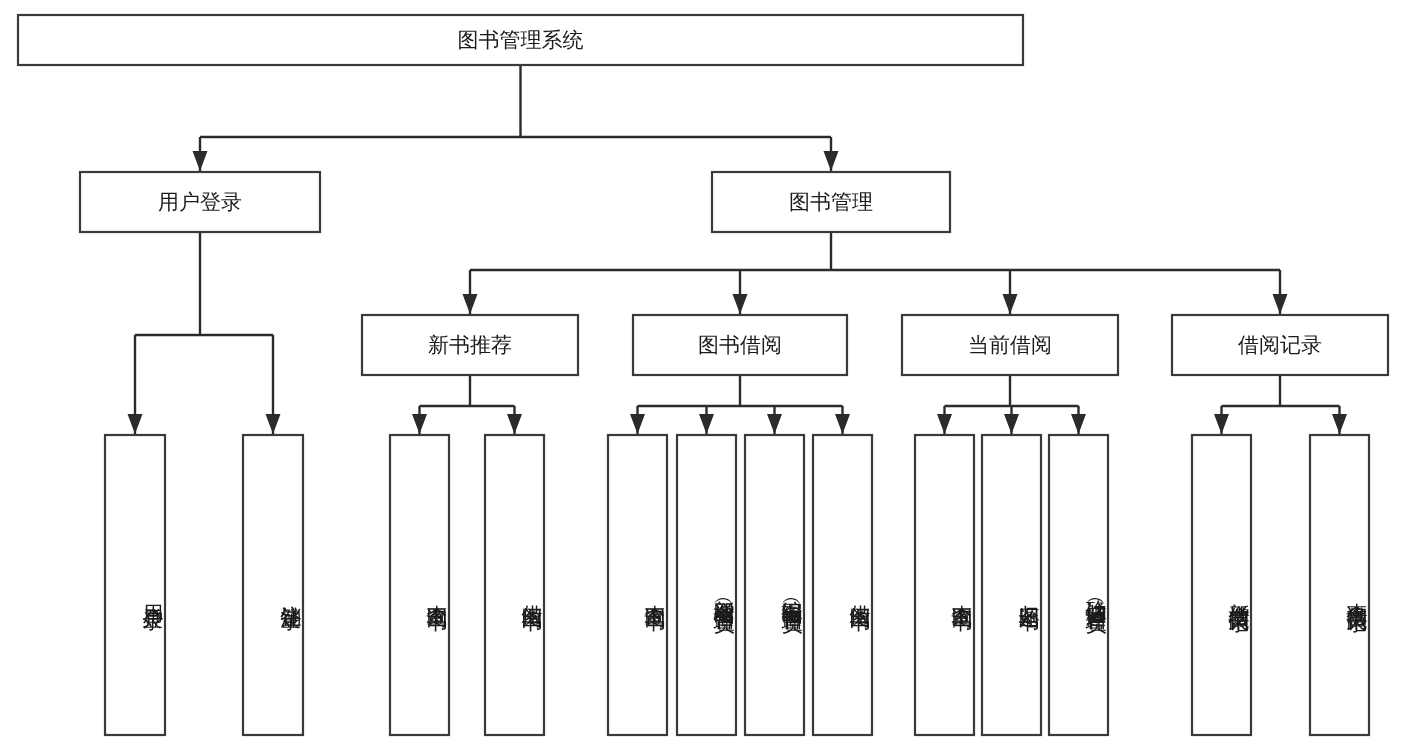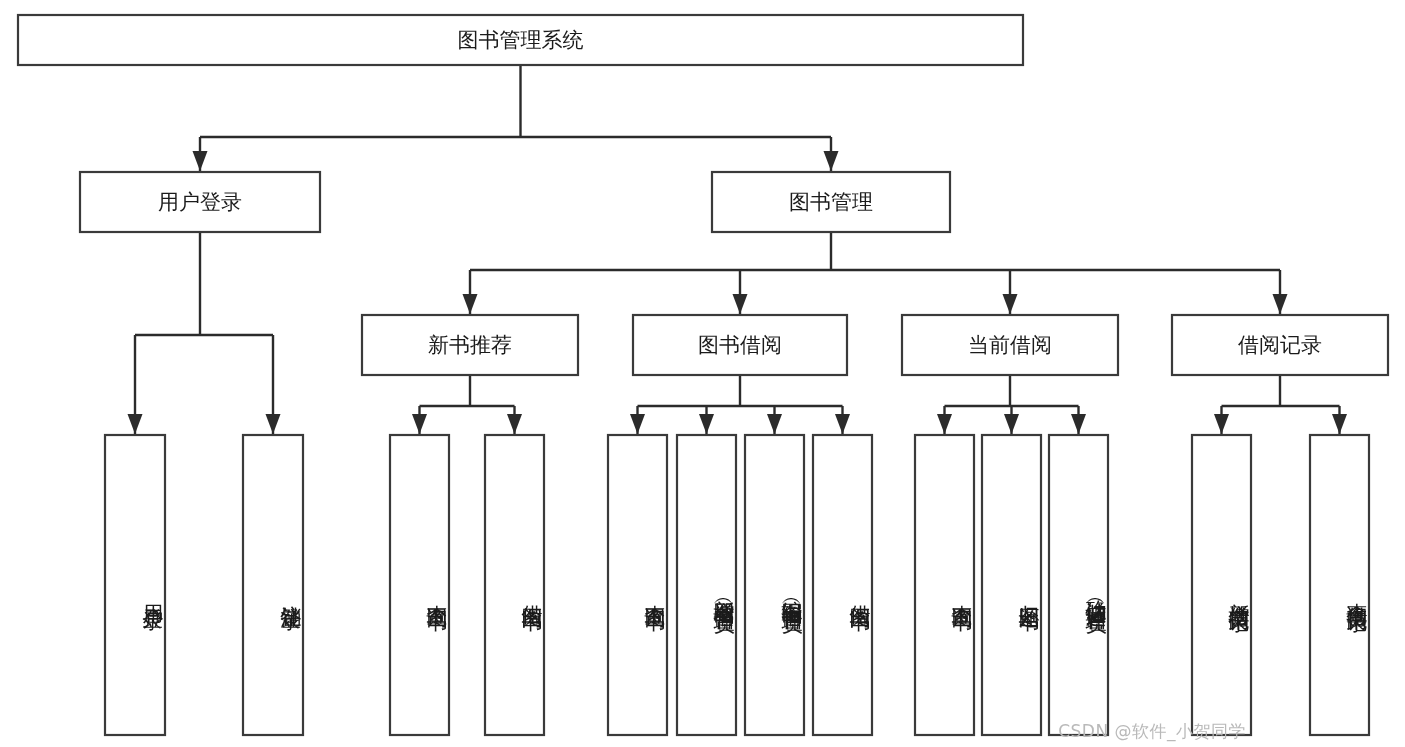--- a/index.html
+++ b/index.html
@@ -177,14 +177,13 @@
       <div class="node-label-v" style="left: 677px; top: 457px; width: 59px; height: 270px;">新增图书（管理员）</div>
       <div class="node-label-v" style="left: 745px; top: 457px; width: 59px; height: 270px;">编辑图书（管理员）</div>
       <div class="node-label-v" style="left: 813px; top: 457px; width: 59px; height: 270px;">借阅图书</div>
       <div class="node-label-v" style="left: 915px; top: 457px; width: 59px; height: 270px;">查询图书</div>
       <div class="node-label-v" style="left: 982px; top: 457px; width: 59px; height: 270px;">归还图书</div>
       <div class="node-label-v" style="left: 1049px; top: 457px; width: 59px; height: 270px;">确认归还（管理员）</div>
       <div class="node-label-v" style="left: 1192px; top: 457px; width: 59px; height: 270px;">新增借阅记录</div>
       <div class="node-label-v" style="left: 1310px; top: 457px; width: 59px; height: 270px;">查询借阅记录</div>
     </div>
 
-  <div class="watermark">CSDN @软件_小贺同学</div>
 </div>
 
 </body></html>

